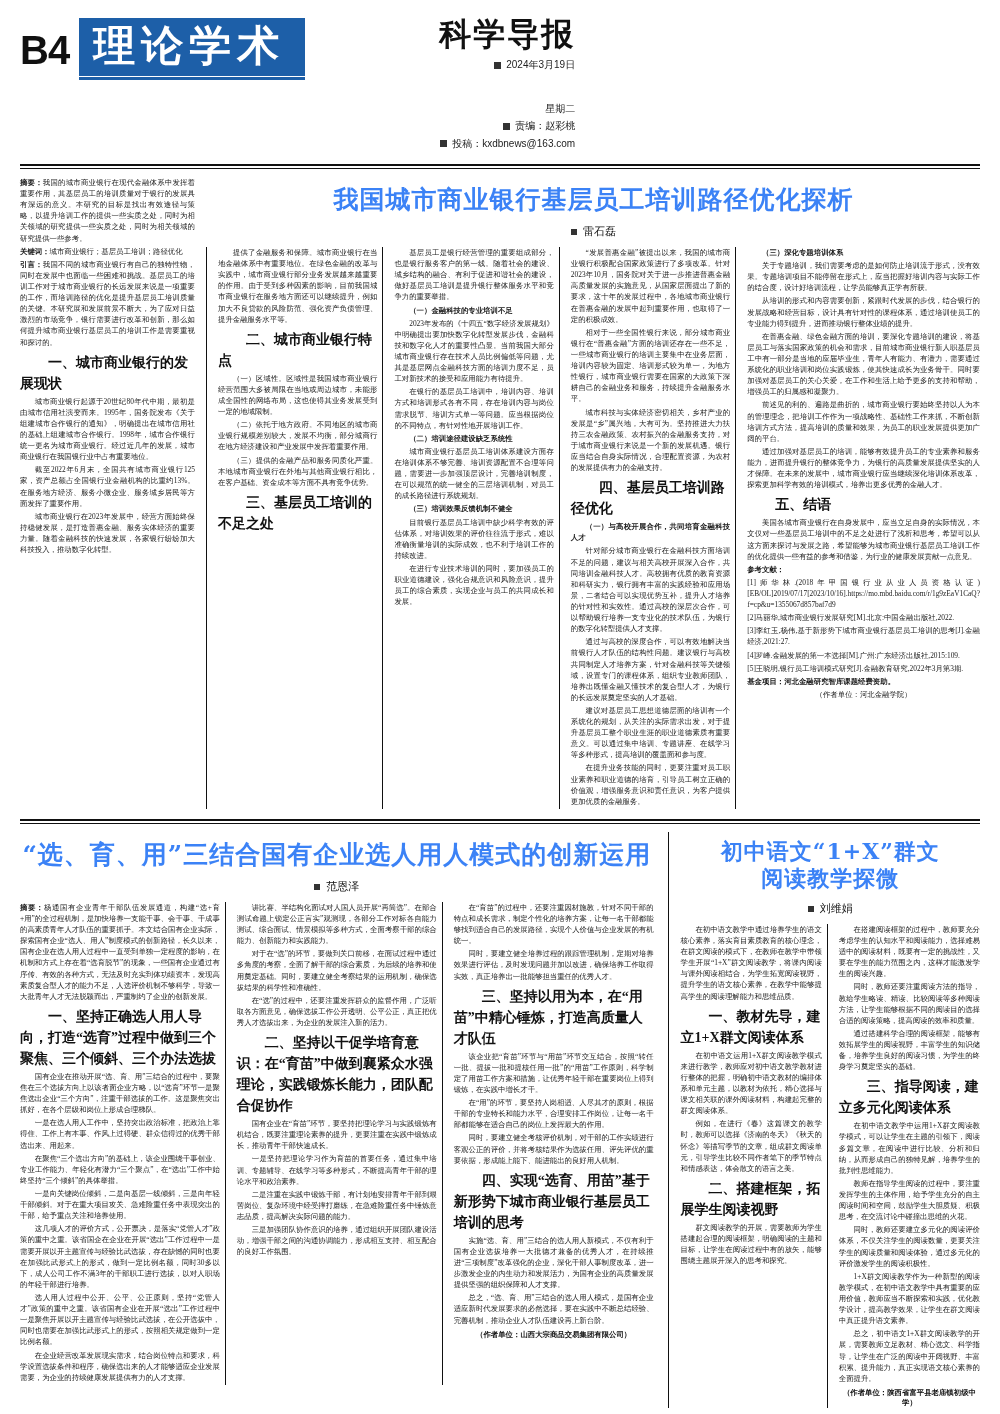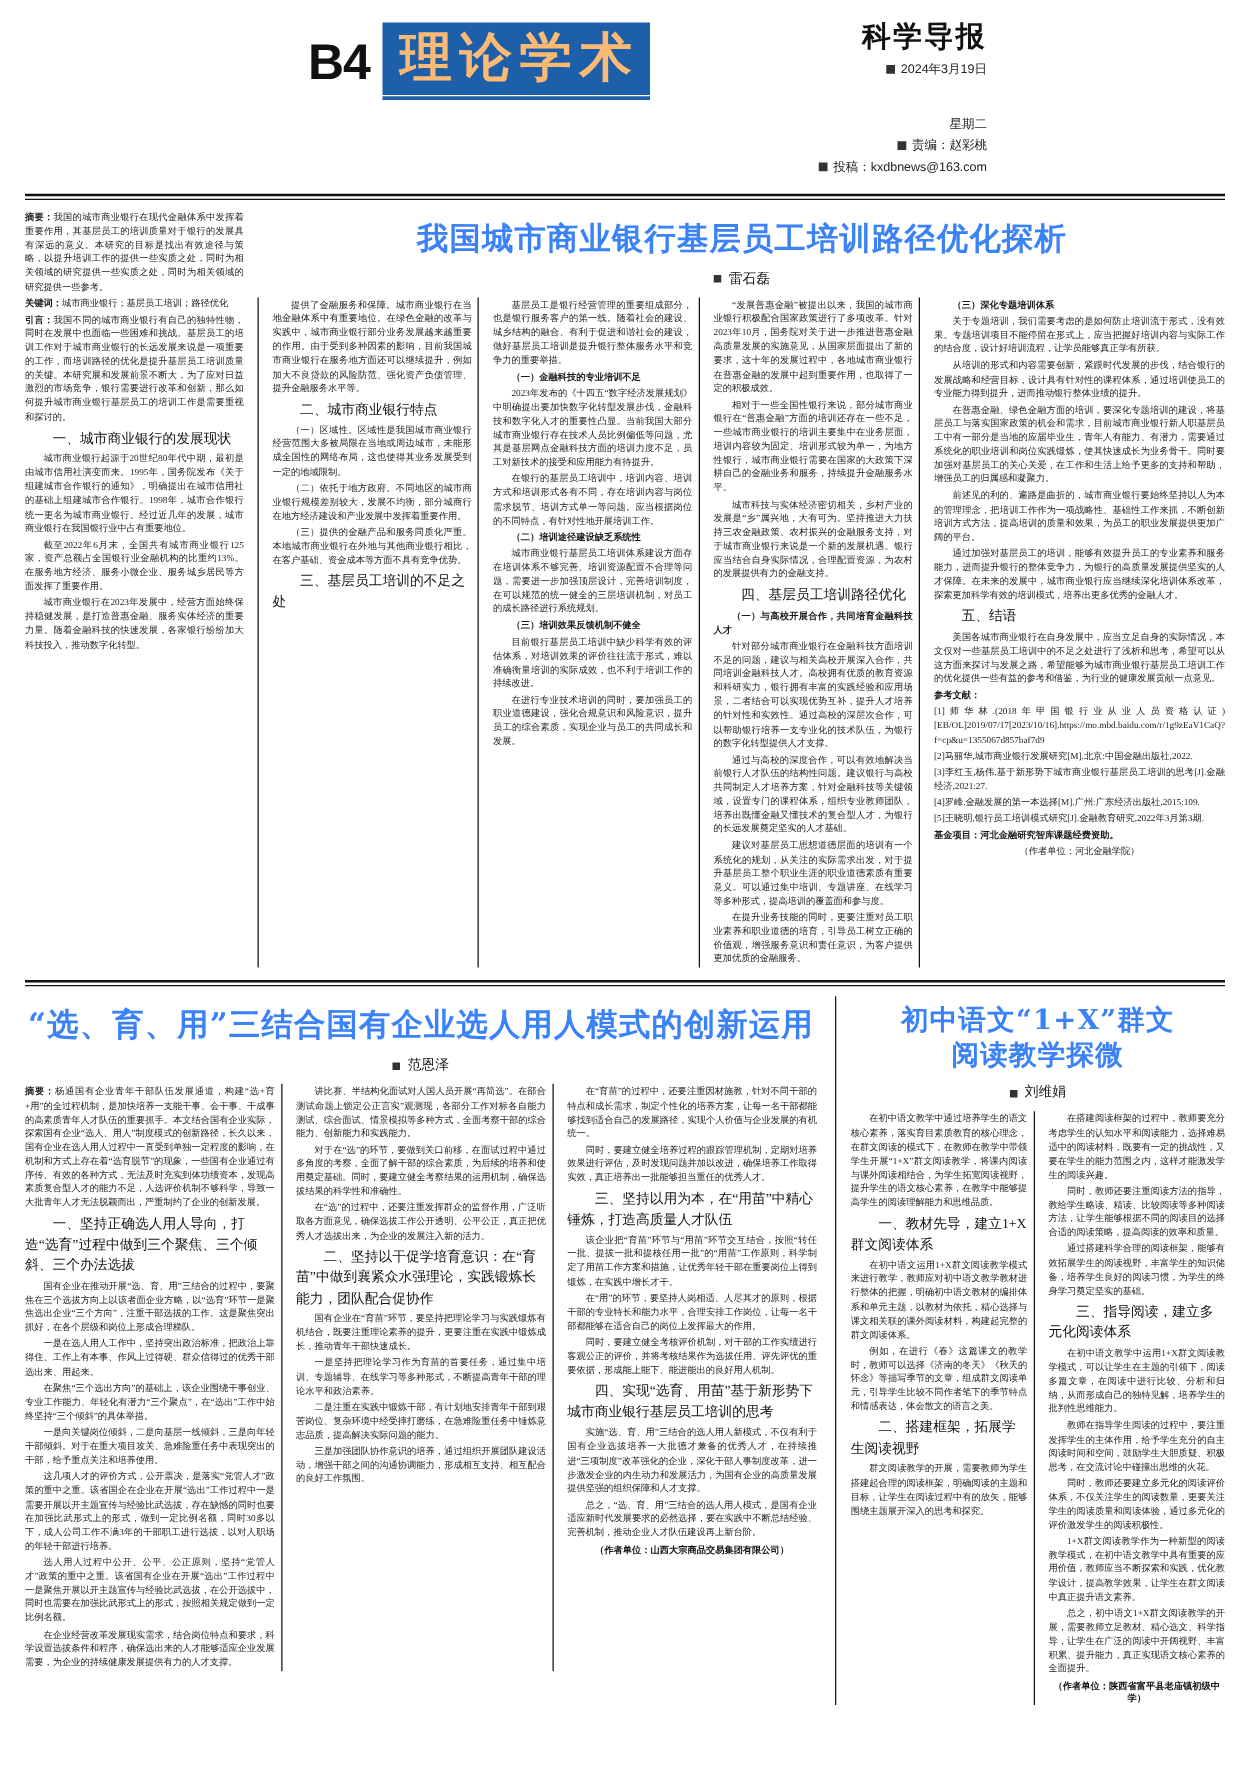--- a/index.html
+++ b/index.html
@@ -12,57 +12,56 @@
     overflow:hidden;
   }
   .page{
     position:absolute;inset:0;
     padding:18px 20px 10px 20px;
     box-sizing:border-box;
   }
 
   
   .masthead{
-    display:flex;align-items:flex-start;justify-content:center;
+    display:flex;align-items:flex-start;justify-content:flex-start;
     padding-bottom:8px;
-    margin-left:36px;
   }
   .mast-left{display:flex;align-items:center;gap:10px;}
   .page-no{
     font-family:"Liberation Sans", sans-serif;
     font-weight:bold;font-size:40px;letter-spacing:-1px;color:#111;
     line-height:1;padding-top:6px;
   }
   .section-title{
     background:#1d5fa8;
-    color:#fdba74;
+    color:#ffffff;
     font-family:"DejaVu Sans", sans-serif;
     font-weight:bold;
     font-size:42px;
     letter-spacing:6px;
-    padding:6px 8px 8px 14px;
+    padding:6px 20px 8px 14px;
     line-height:1.05;
     white-space:nowrap;
     position:relative;
   }
   .section-title::after{
     content:"";position:absolute;left:0;right:0;bottom:-4px;height:3px;background:#1d5fa8;
   }
   .mast-right{
     text-align:right;
     font-family:"Liberation Sans", sans-serif;
     font-size:10px;
     line-height:1.75;
     color:#222;
     min-width:270px;
   }
   .paper-name{
     font-family:"DejaVu Serif", serif;
     font-weight:bold;
-    font-size:23px;
+    font-size:32px;
     letter-spacing:2px;
     color:#111;
     margin-bottom:6px;
     line-height:1;
   }
   .meta-row{display:flex;justify-content:flex-end;gap:26px;flex-direction:column;}
   .meta-row .sq{display:inline-block;width:7px;height:7px;background:#333;margin-right:5px;vertical-align:middle;}
   .meta-line{white-space:nowrap;}
 
   .rule-thick{border-top:2px solid #111;margin:4px 0 0 0;}
@@ -96,22 +95,22 @@
     line-height:1.5;
     text-align:justify;
     text-justify:inter-ideograph;
     color:#1a1a1a;
     text-indent:2em;
   }
   .col p.noind{text-indent:0;}
   .col p.b{font-weight:bold;}
   .col h4{
     margin:4px 0 2px 0;
-    font-size:11px;
-    font-weight:normal;
+    font-size:14px;
+    font-weight:bold;
     line-height:1.5;
     text-indent:2em;
   }
   .col .kw{font-weight:bold;}
 
   .sep-thick{border-top:2px solid #111;margin:10px 0 2px 0;}
   .sep-thin{border-top:1px solid #111;margin:0 0 8px 0;}
 
   .block-bottom{display:flex;gap:14px;}
   .bottom-left{flex:0 0 66%;}

